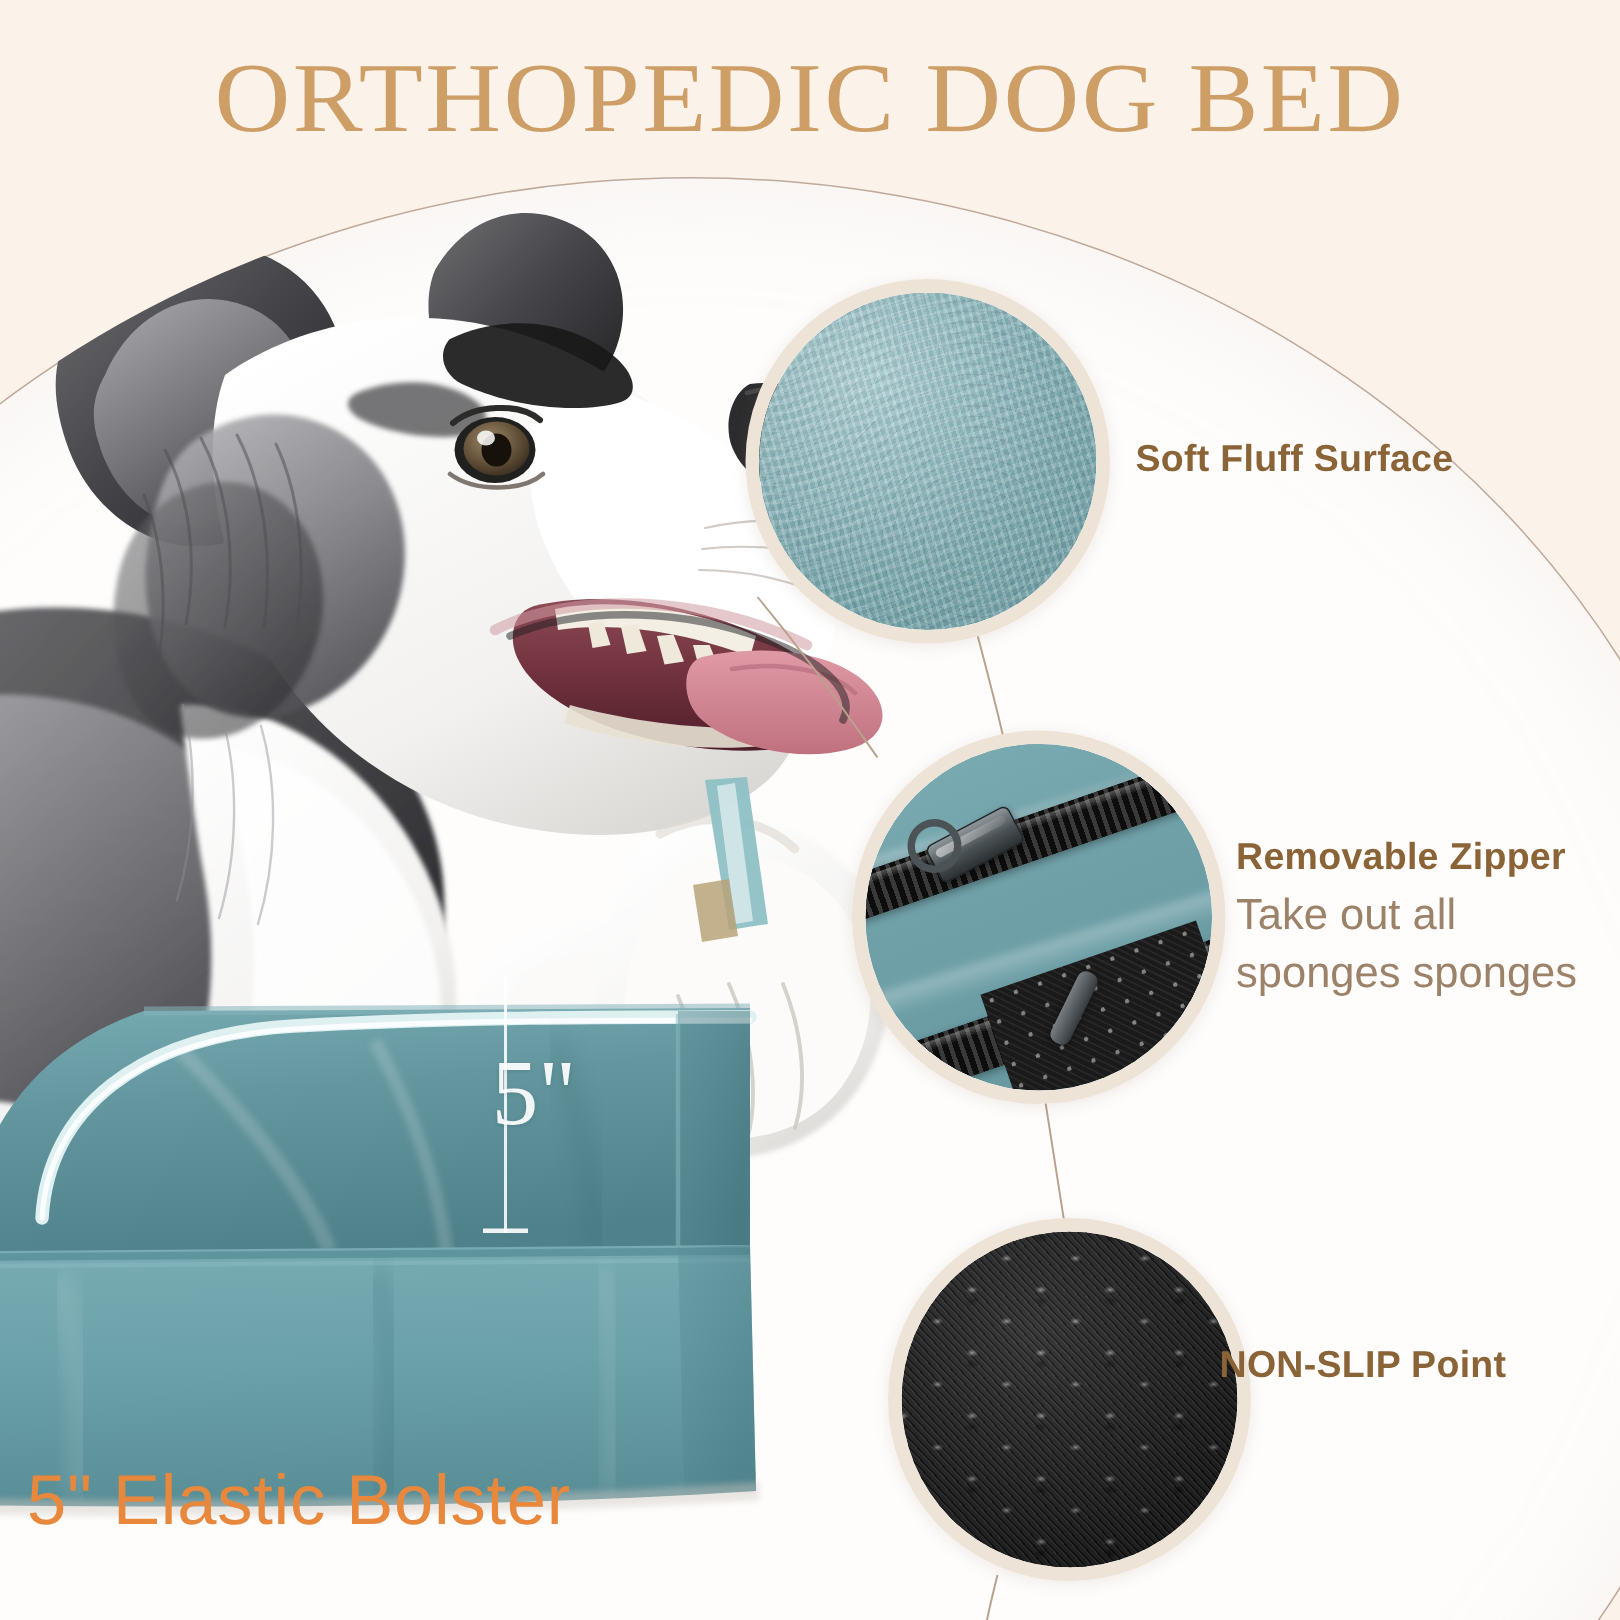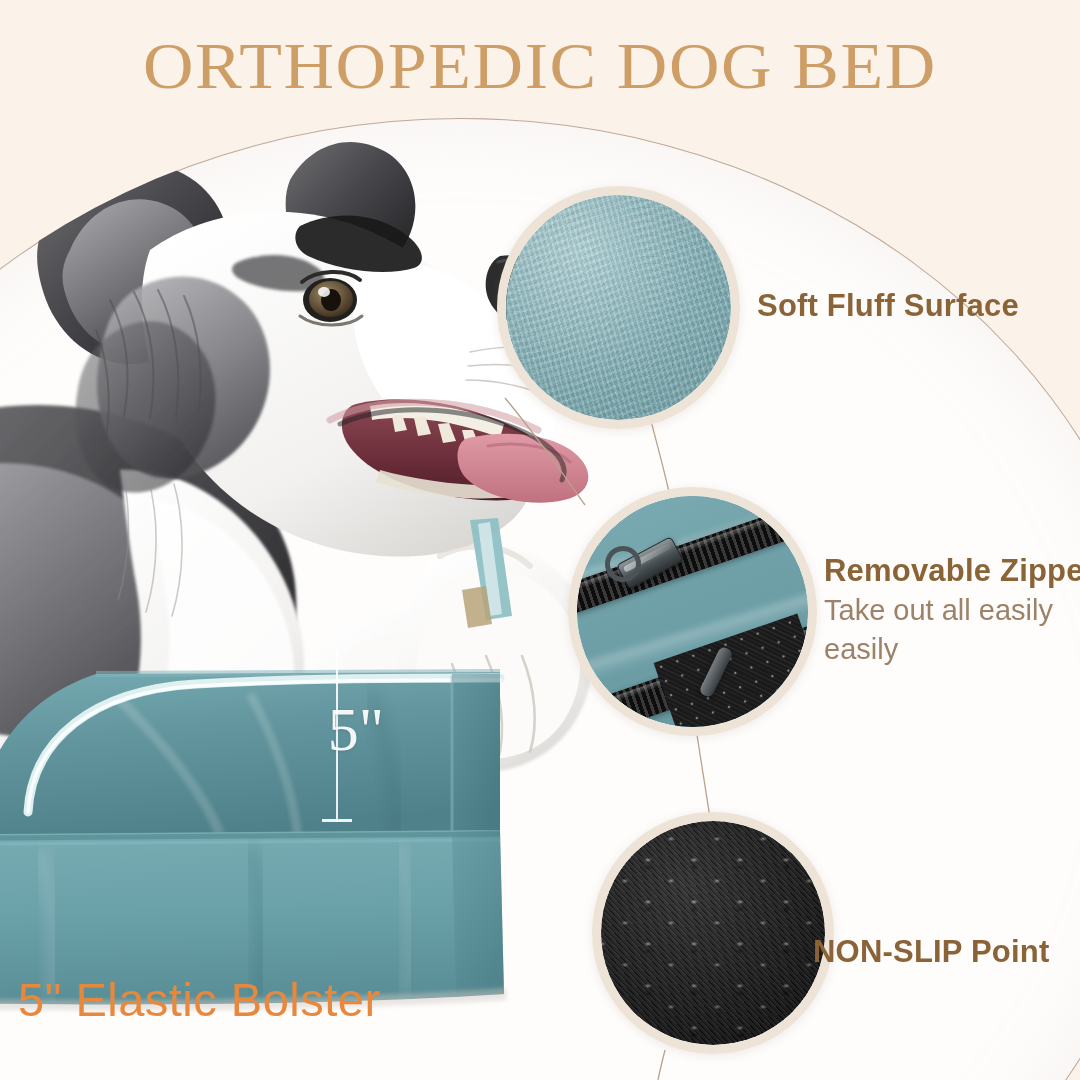--- a/index.html
+++ b/index.html
@@ -136,25 +136,25 @@
       radial-gradient(ellipse 5.5px 3.4px at 50% 45%, rgba(255,255,255,.5) 0%, rgba(190,190,190,.26) 38%, rgba(0,0,0,0) 72%);
     background-size:46px 42px;background-position:23px 21px;}
   .pad .vig{position:absolute;inset:0;border-radius:50%;
     background:radial-gradient(circle at 38% 30%, rgba(255,255,255,.10), rgba(0,0,0,.28) 90%);}
 
   
   .leaders{position:absolute;left:0;top:0;width:1080px;height:1080px;}
 
   
   .feat{position:absolute;}
-  .feat .h{font-size:31px;line-height:40px;font-weight:700;color:#8A6437;letter-spacing:.2px;white-space:nowrap;}
+  .feat .h{font-size:25px;line-height:40px;font-weight:700;color:#8A6437;letter-spacing:.2px;white-space:nowrap;}
   .feat .s{font-size:29px;line-height:39px;font-weight:400;color:#9C8268;}
   #feat-fluff{left:757px;top:286px;}
   #feat-zipper{left:824px;top:551px;width:250px;}
-  #feat-nonslip{left:813px;top:888px;margin-top:42px;}
+  #feat-nonslip{left:813px;top:888px;}
   #feat-nonslip .h{line-height:44px;}
 </style>
 </head>
 <body>
 
 <div class="stage">
 
   <div class="title">ORTHOPEDIC DOG BED</div>
 
   <div class="photo-ellipse"></div>
@@ -443,20 +443,20 @@
       </div>
     </div>
   </div>
 
   <div class="feat" id="feat-fluff">
     <div class="h">Soft Fluff Surface</div>
   </div>
 
   <div class="feat" id="feat-zipper">
     <div class="h">Removable Zipper</div>
-    <div class="s">Take out all easily easily</div>
+    <div class="s">Take out all sponges sponges</div>
   </div>
 
   <div class="feat" id="feat-nonslip">
     <div class="h">NON-SLIP Point</div>
   </div>
 
 </div>
 
 </body></html>

